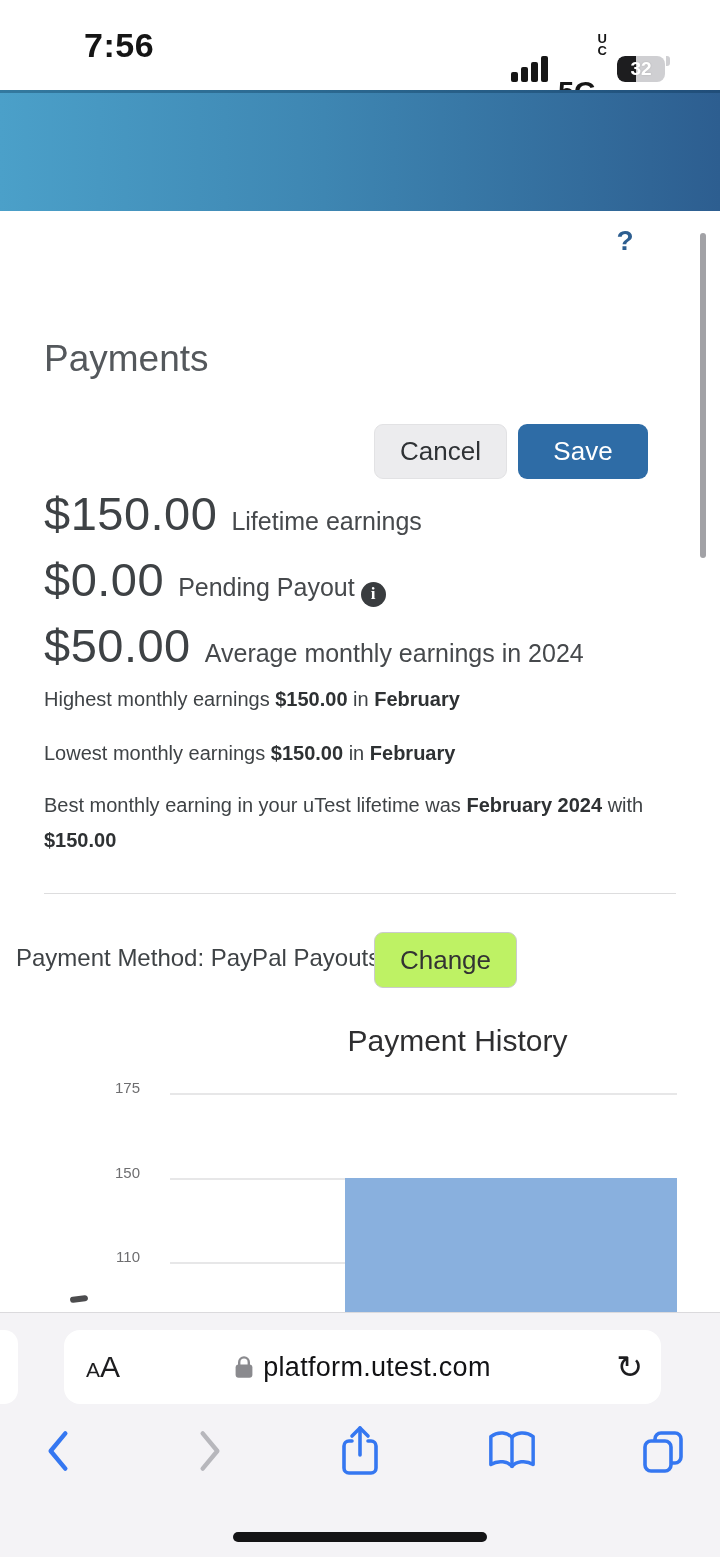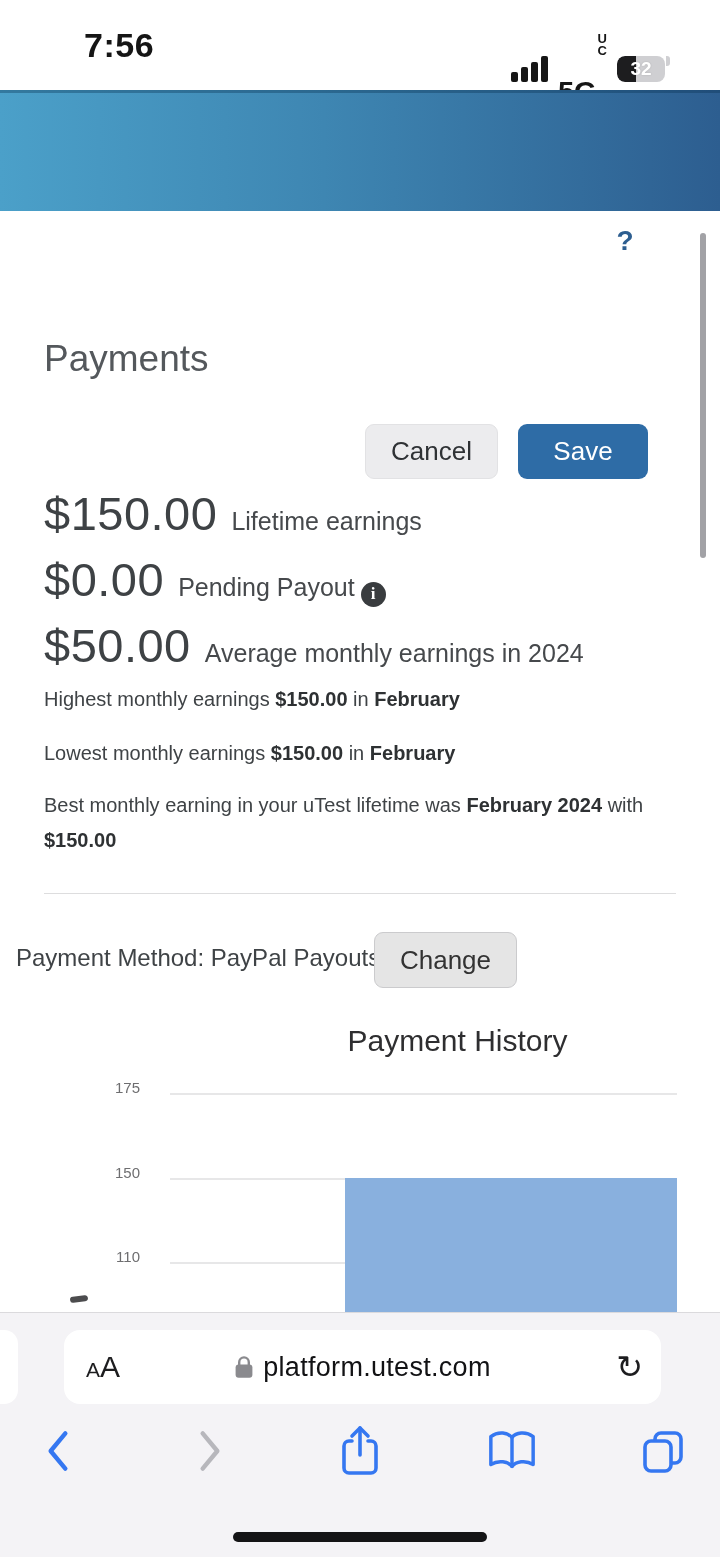--- a/index.html
+++ b/index.html
@@ -30,38 +30,38 @@
   .hamburger { position:absolute; left:42px; top:134px; width:40px; height:34px; display:flex; flex-direction:column; justify-content:space-between; cursor:pointer; }
   .hamburger i { display:block; height:5px; background:#fff; border-radius:2px; }
   .hd-search { position:absolute; left:96px; top:131px; display:flex; align-items:center; gap:20px; }
   .hd-search-label { color:rgba(255,255,255,.96); font-size:29px; font-weight:300; letter-spacing:.5px; }
   .hd-icons { position:absolute; right:72px; top:128px; display:flex; align-items:center; gap:32px; }
   .help-circle { width:46px; height:46px; background:#fff; border-radius:50%; display:flex; align-items:center; justify-content:center;
     font-size:28px; font-weight:800; color:#2d5e90; }
 
   
   .page-title { position:absolute; left:44px; top:338px; font-size:37px; font-weight:300; color:#54585c; }
-  .action-row { position:absolute; top:424px; right:72px; display:flex; gap:20px; }
+  .action-row { position:absolute; top:424px; right:72px; display:flex; gap:11px; }
   .btn { display:flex; align-items:center; justify-content:center; height:55px; border-radius:9px; font-size:26px; cursor:pointer; border:1px solid transparent; }
   .btn-cancel { width:133px; background:#ececee; border-color:#e2e2e4; color:#2f3235; }
   .btn-save { width:130px; background:#2e6ca6; color:#fff; }
 
   .stat-row { position:absolute; left:44px; display:flex; align-items:baseline; gap:14px; white-space:nowrap; }
   .stat-value { font-size:47px; font-weight:300; color:#3e4245; letter-spacing:.5px; }
   .stat-label { font-size:25px; color:#46494c; }
   .info-dot { display:inline-flex; width:25px; height:25px; background:#393c3f; border-radius:50%; color:#fff; align-items:center; justify-content:center;
     font-size:17px; font-weight:700; font-family:"Liberation Serif", serif; vertical-align:-3px; margin-left:6px; cursor:pointer; }
 
   .fact-line { position:absolute; left:44px; width:600px; font-size:20px; color:#3f4346; line-height:35px; }
   .fact-line b { color:#2e3133; }
 
   .divider { position:absolute; left:44px; width:632px; height:1px; background:#ddddde; top:893px; }
 
   .pm-label { position:absolute; left:16px; top:944px; font-size:24px; color:#3f4346; }
-  .btn-change { position:absolute; left:374px; top:932px; width:143px; height:56px; background:#e5e5e5; border:1px solid #cbcbcd; border-radius:9px;
+  .btn-change { position:absolute; left:374px; top:932px; width:143px; height:56px; background:#bef264; border:1px solid #cbcbcd; border-radius:9px;
     display:flex; align-items:center; justify-content:center; font-size:26px; color:#333; cursor:pointer; }
 
   
   .chart-title { position:absolute; left:170px; top:1024px; width:575px; text-align:center; font-size:30px; font-weight:500; color:#2e2e30; }
   .gridline { position:absolute; left:170px; width:507px; height:2px; background:#e7e7e8; }
   .tick-label { position:absolute; left:80px; width:60px; text-align:right; font-size:15px; color:#6e6e70; }
   .chart-bar { position:absolute; left:345px; width:332px; }
   .ylabel-part { position:absolute; left:70px; top:1296px; width:18px; height:6px; background:#4c4c4e; border-radius:3px; transform:rotate(-8deg); }
 
   .scrollbar-thumb { position:absolute; left:700px; top:233px; width:6px; height:325px; background:#a2a2a6; border-radius:3px; }

